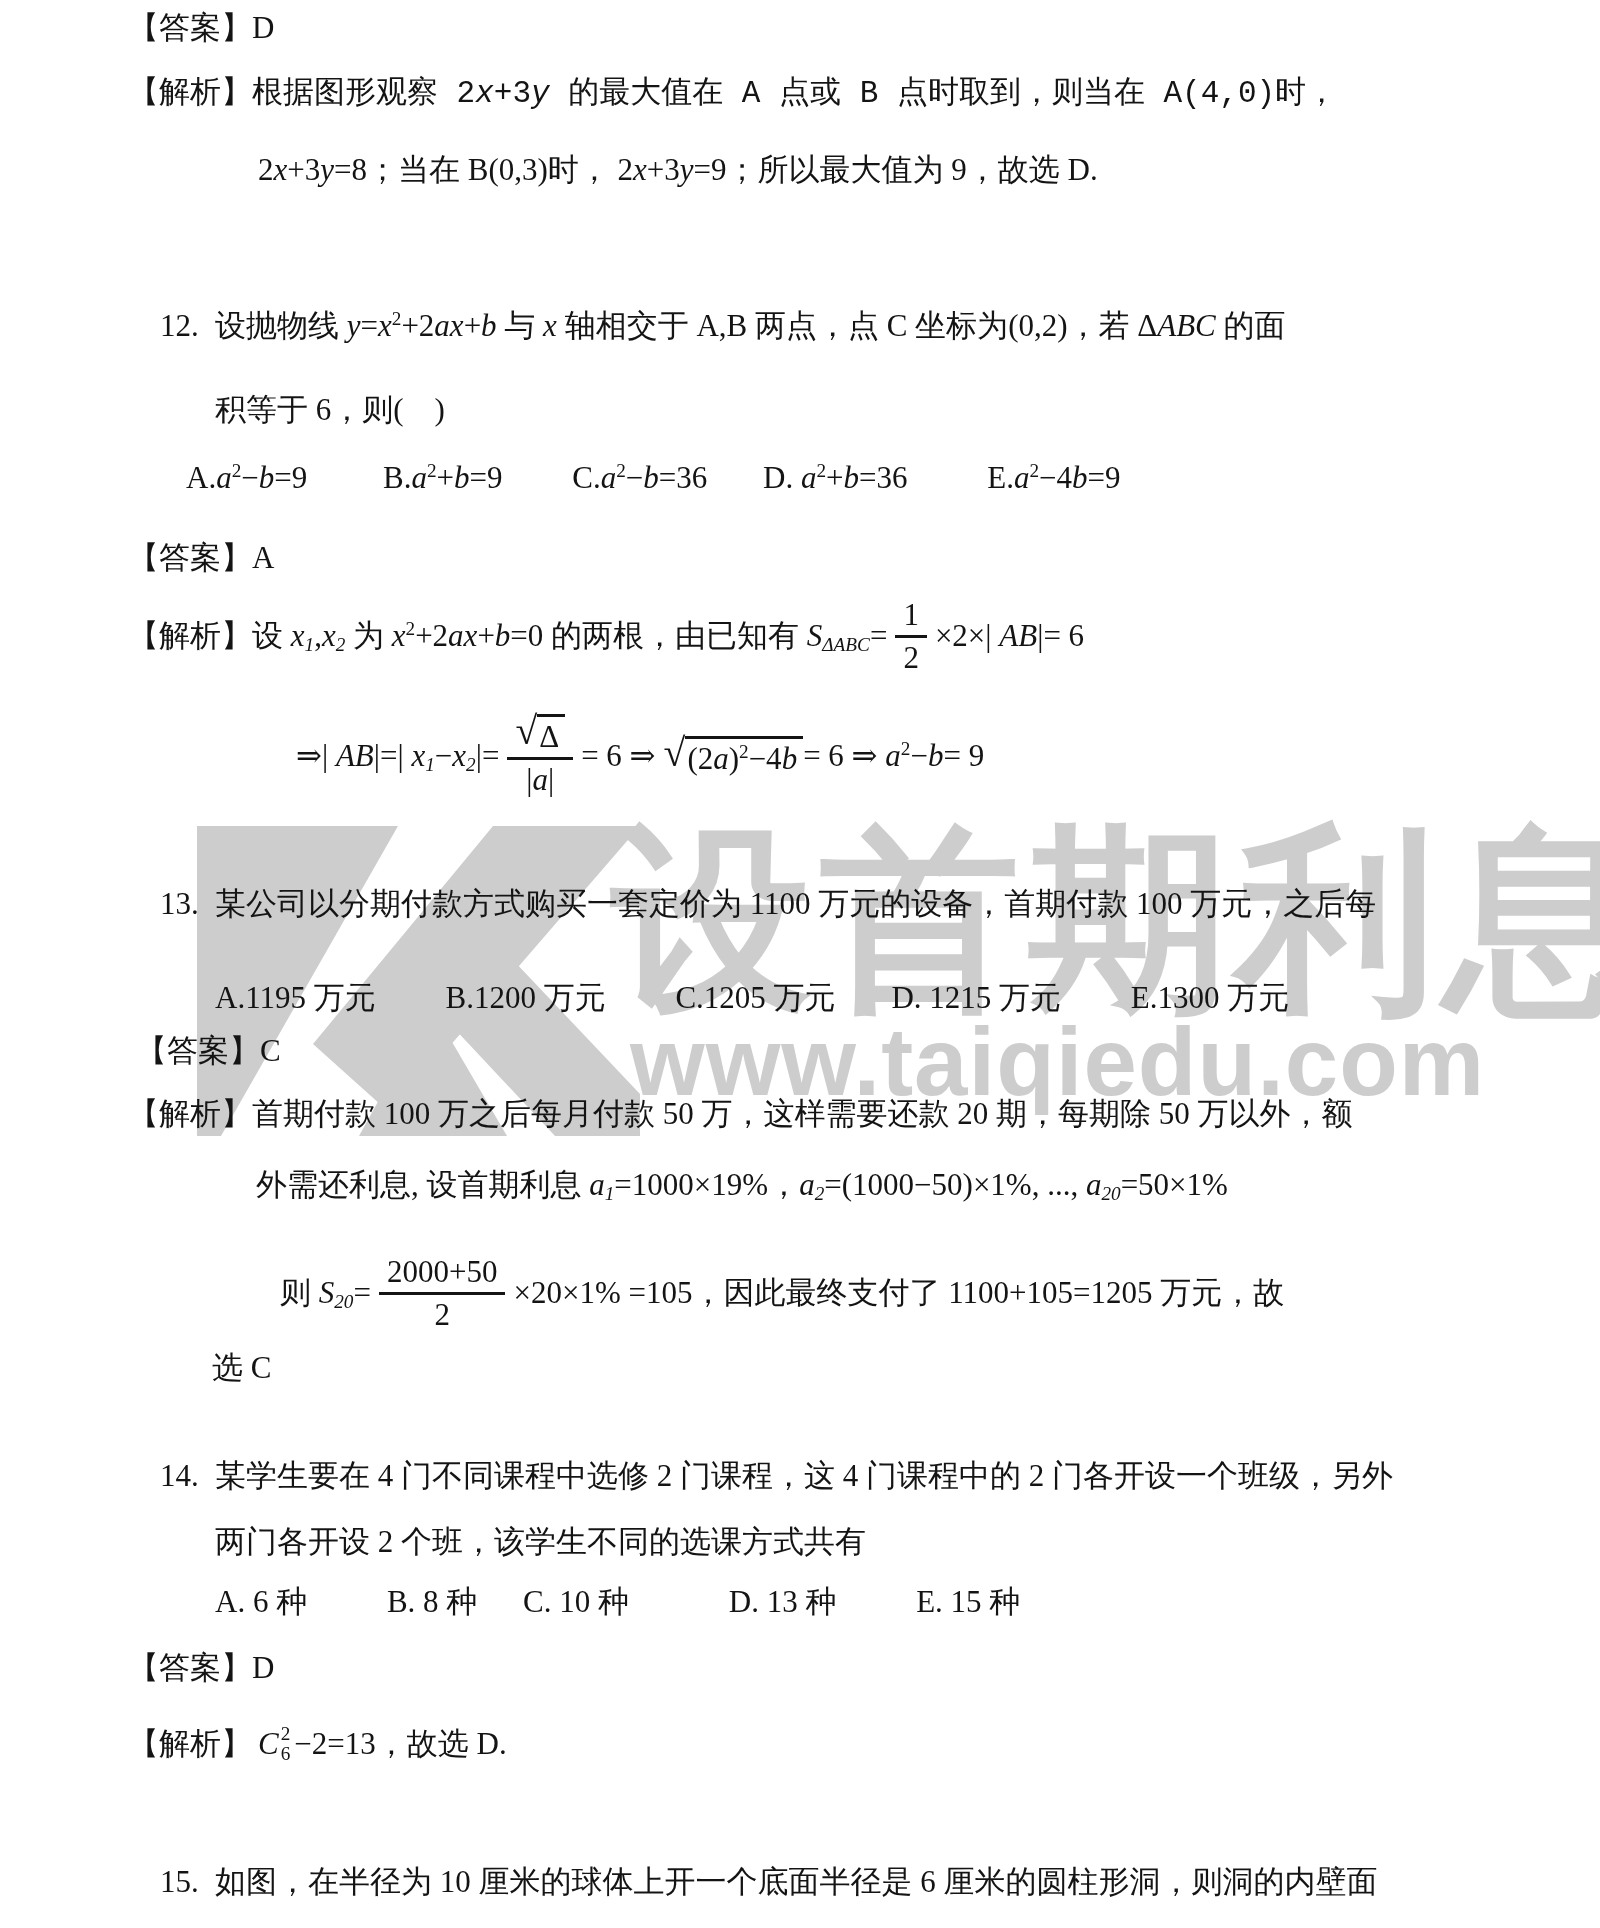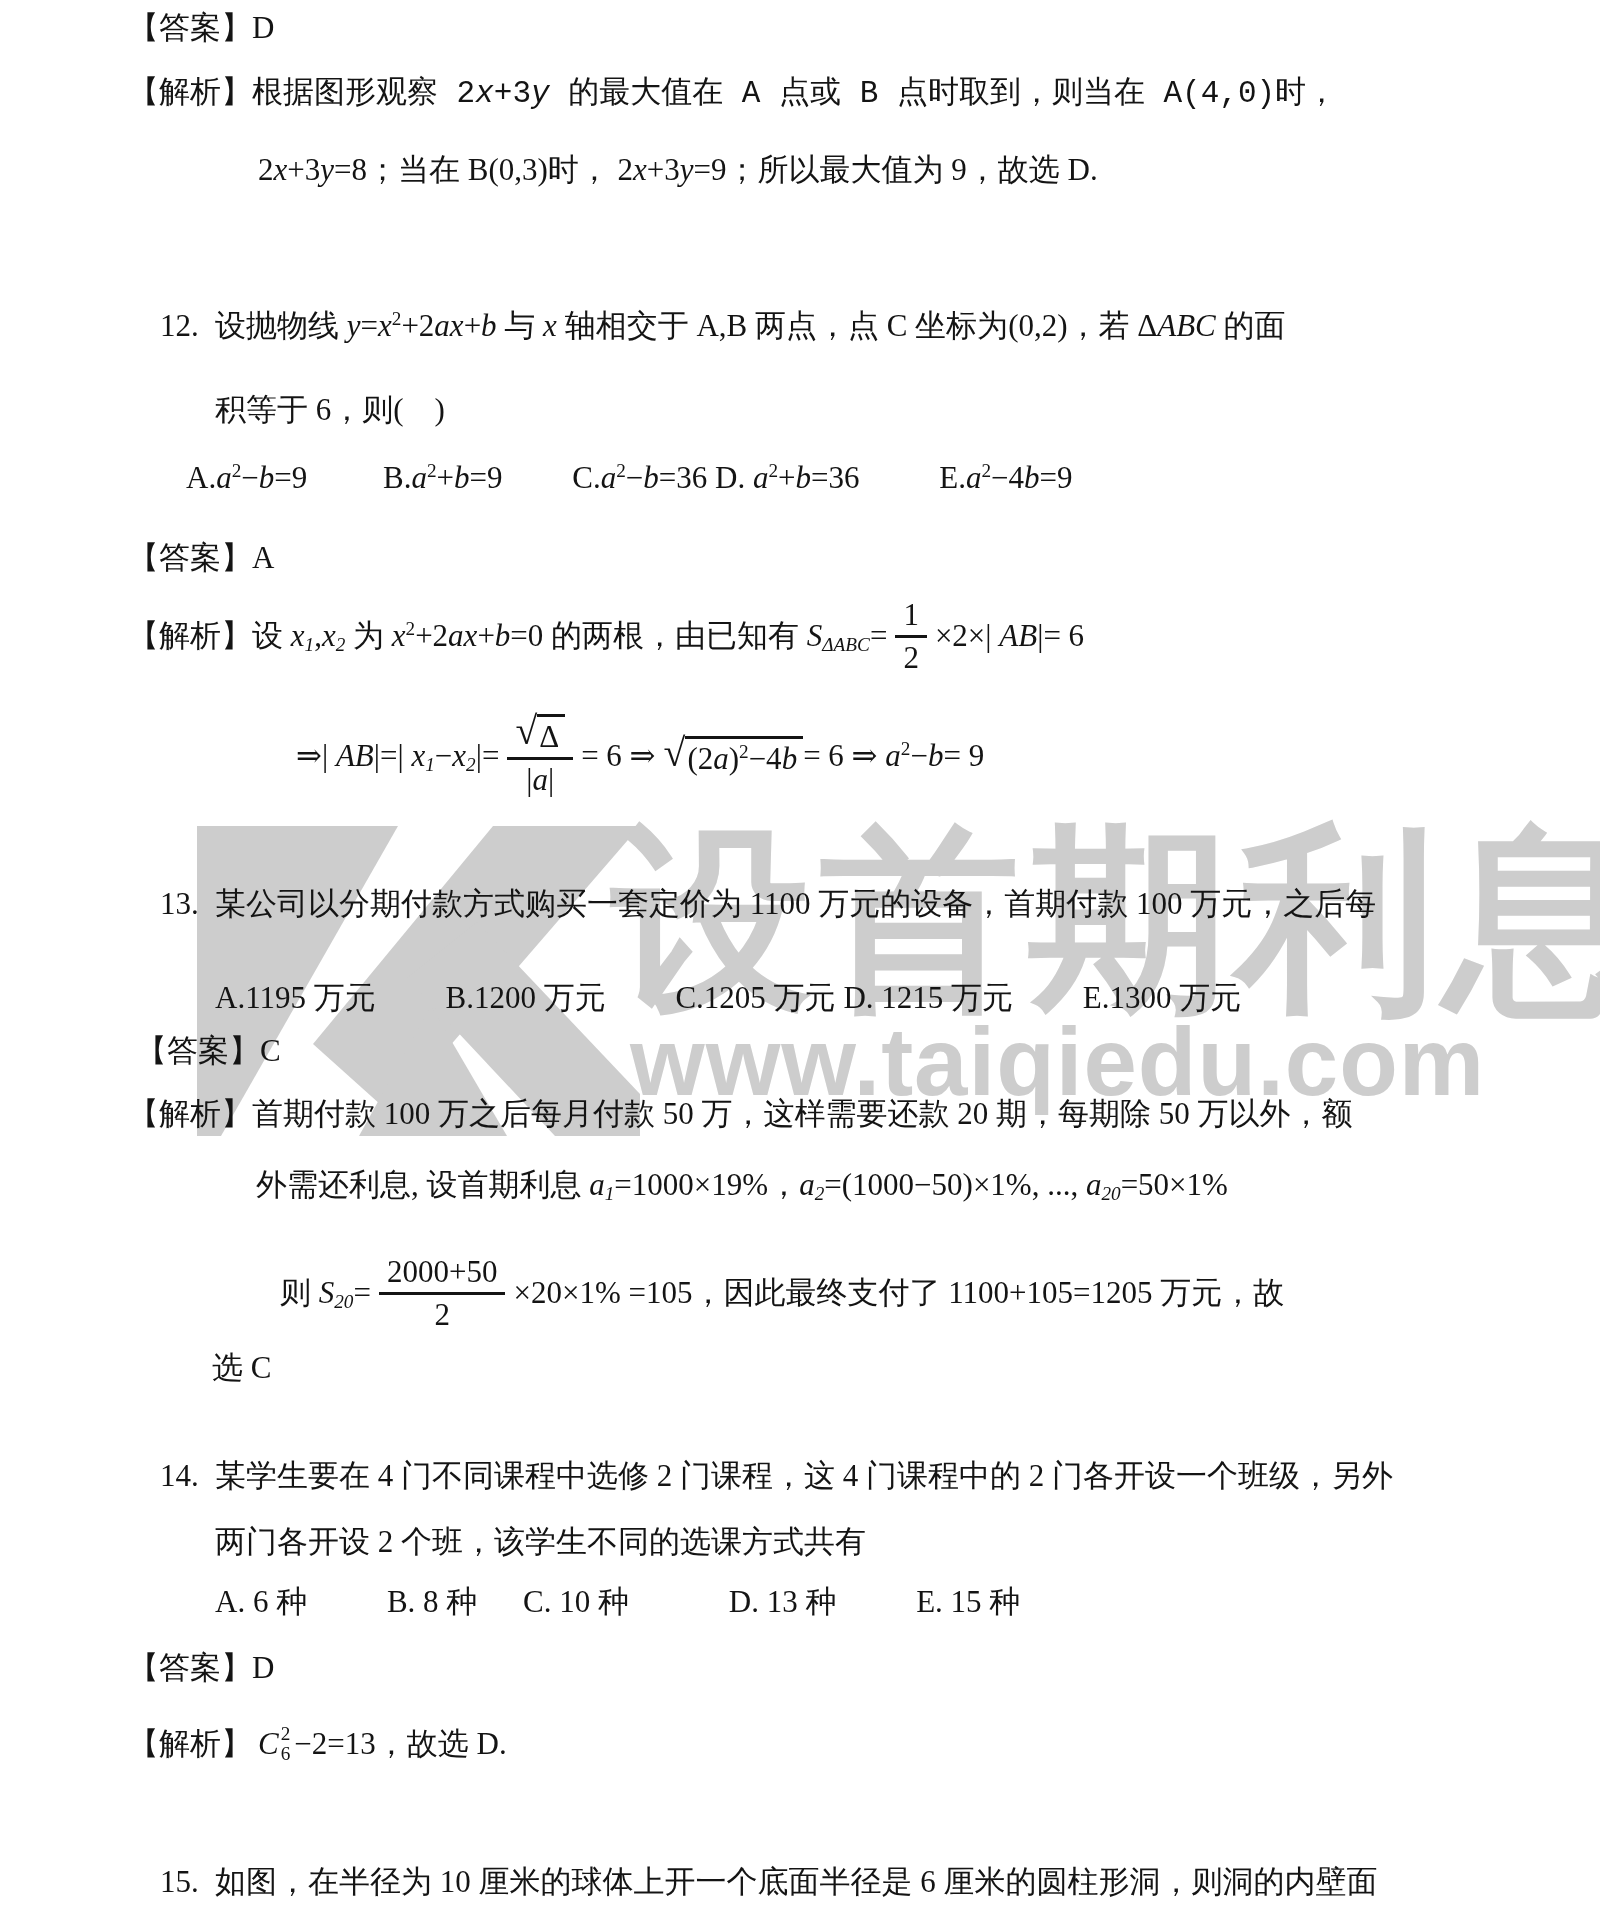--- a/index.html
+++ b/index.html
@@ -35,21 +35,21 @@
   .fnum{border-bottom:3px solid #141414;padding:0 8px 2px 8px;}
   .fden{padding-top:2px;}
   .sqrt{display:inline-flex;align-items:flex-start;}
   .rsign{font-size:1.28em;line-height:1;transform:translateY(-2px);font-style:normal;}
   .rbody{border-top:3px solid #141414;padding:2px 6px 0 2px;line-height:1.15;}
   .stack{display:inline-flex;flex-direction:column;align-items:center;
          font-size:0.62em;line-height:1.05;vertical-align:-0.55em;
          margin:0 4px 0 2px;font-style:normal;}
   .opts > span + span.g68{margin-left:68px;}
   .opts > span + span.g62{margin-left:62px;}
-  .opts > span + span.g48{}
+  .opts > span + span.g48{margin-left:48px;}
   .opts > span + span.g72{margin-left:72px;}
   .opts > span + span.g38{margin-left:38px;}
   .opts > span + span.g92{margin-left:92px;}
 </style>
 </head>
 <body>
 
 <div id="page">
 
   <div id="watermark">

